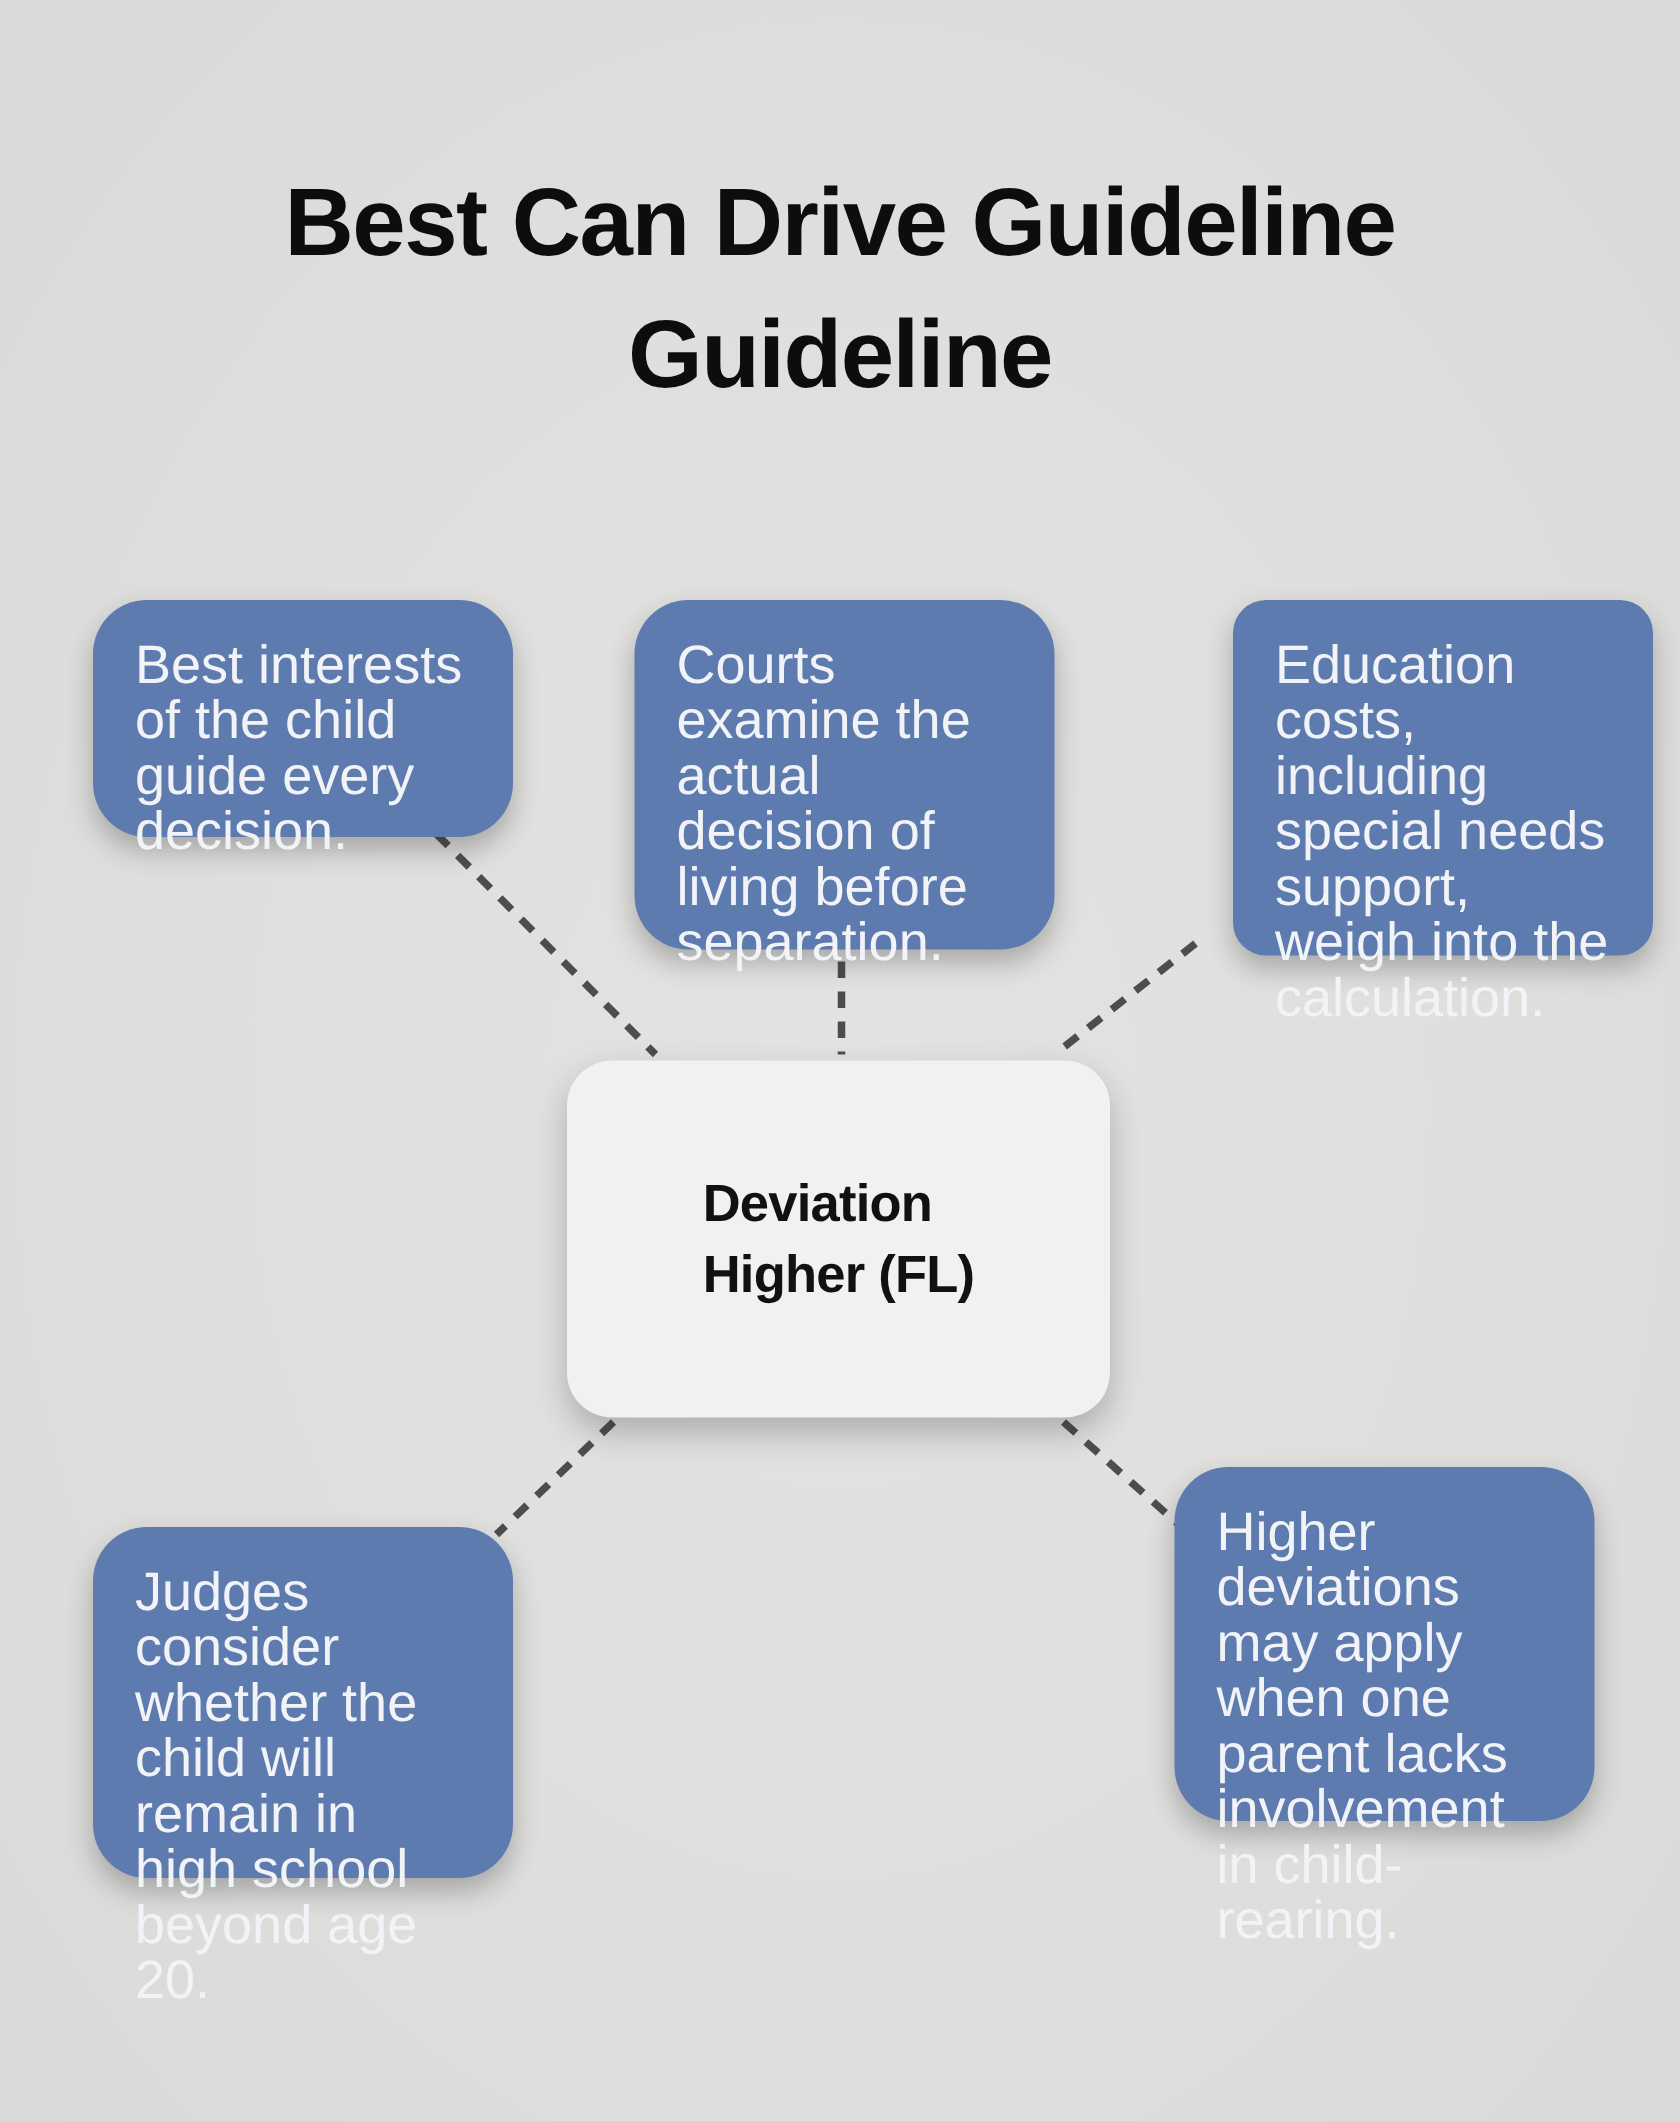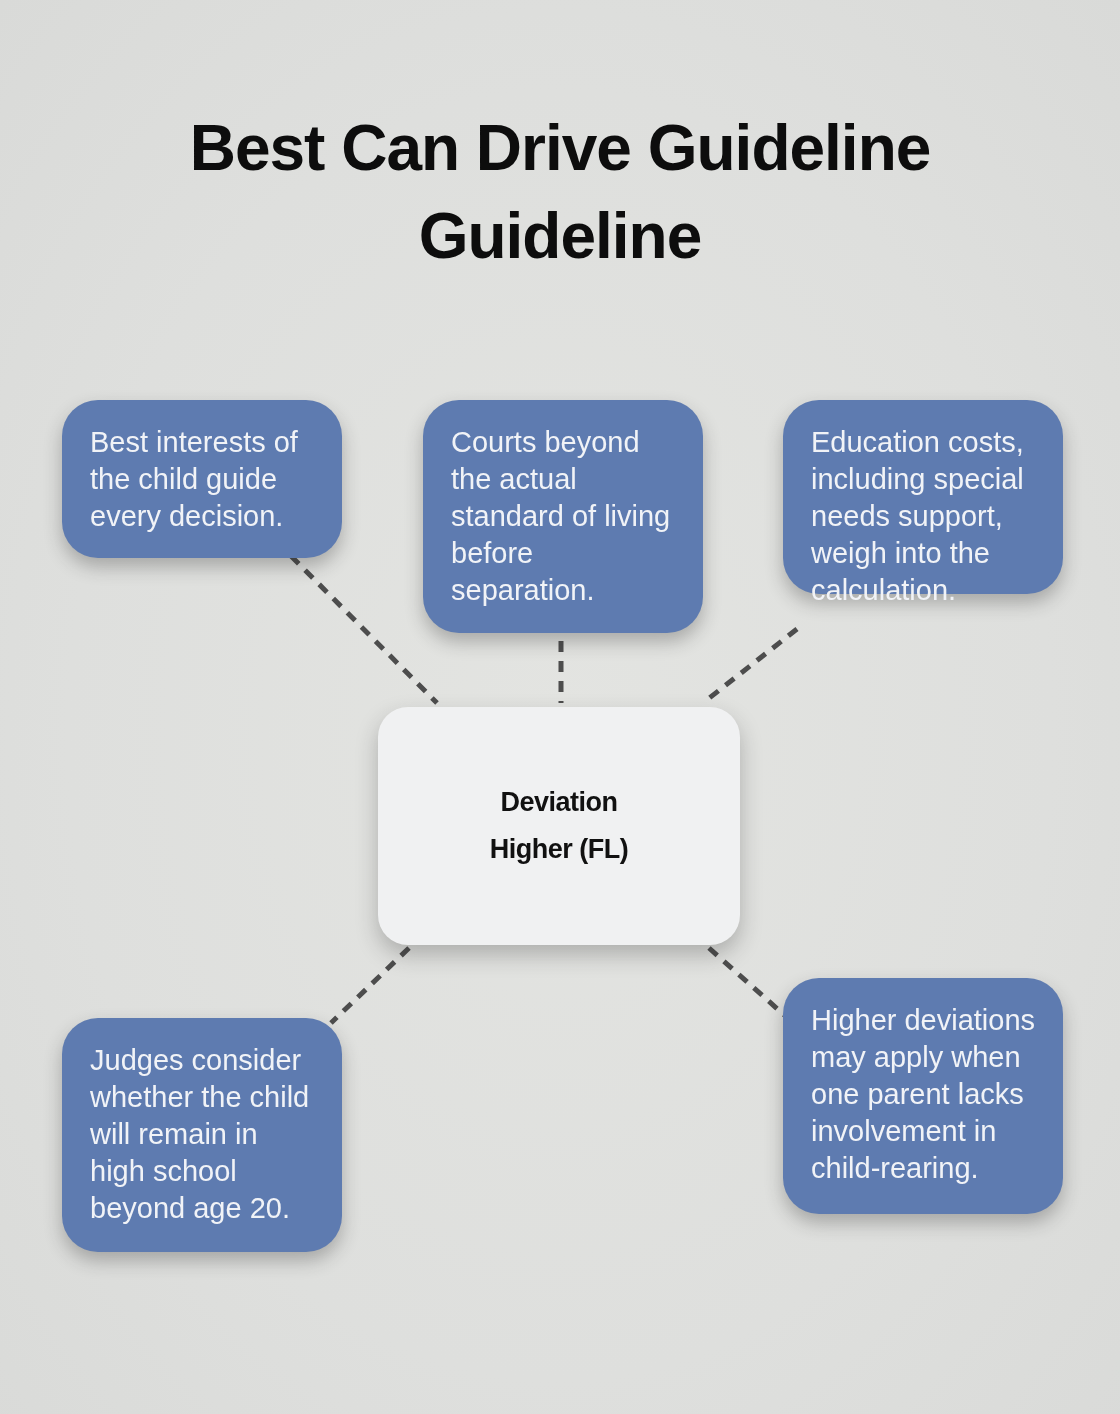--- a/index.html
+++ b/index.html
@@ -45,48 +45,47 @@
     stroke-width:5;
     stroke-dasharray:11 9;
   }
   .node{
     position:absolute;
     width:280px;
     background:var(--node-fill);
     color:var(--node-text);
     border-radius:36px;
     padding:24px 26px 24px 28px;
-    font-size:29px;
+    font-size:36px;
     line-height:37px;
     box-shadow:0 9px 18px rgba(40,40,40,0.30);
   }
   .node-1{left:62px;  top:400px; height:158px;}
   .node-2{left:423px; top:400px; height:233px;}
-  .node-3{left:783px; top:400px; height:194px;}
+  .node-3{left:822px; top:400px; height:237px;border-radius:22px;}
   .node-4{left:62px;  top:1018px; height:234px;}
   .node-5{left:783px; top:978px; height:236px;}
   .center-node{
     position:absolute;
     left:378px;
     top:707px;
     width:362px;
     height:238px;
     background:var(--center-fill);
     border-radius:30px;
     box-shadow:0 10px 22px rgba(40,40,40,0.28);
     display:flex;
     align-items:center;
     justify-content:center;
   }
   .center-label{
     color:var(--center-text);
     font-weight:800;
-    font-size:27px;
+    font-size:35px;
     line-height:47px;
-    text-align:center;
     letter-spacing:-0.5px;
   }
 </style>
 </head>
 <body>
 
 <div class="canvas">
 
   <header class="title">
     <div>Best Can Drive Guideline</div>
@@ -99,21 +98,21 @@
     <line x1="797" y1="629" x2="703" y2="703"></line>
     <line x1="409" y1="948" x2="331" y2="1023"></line>
     <line x1="709" y1="948" x2="791" y2="1021"></line>
   </svg>
 
   <div class="node node-1">
     <p>Best interests of the child guide every decision.</p>
   </div>
 
   <div class="node node-2">
-    <p>Courts beyond the actual standard of living before separation.</p>
+    <p>Courts examine the actual decision of living before separation.</p>
   </div>
 
   <div class="node node-3">
     <p>Education costs, including special needs support, weigh into the calculation.</p>
   </div>
 
   <div class="node node-4">
     <p>Judges consider whether the child will remain in high school beyond age 20.</p>
   </div>
 

